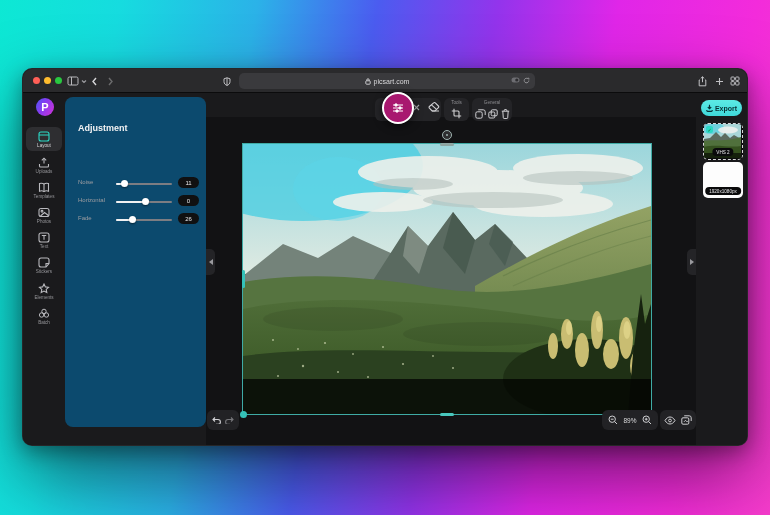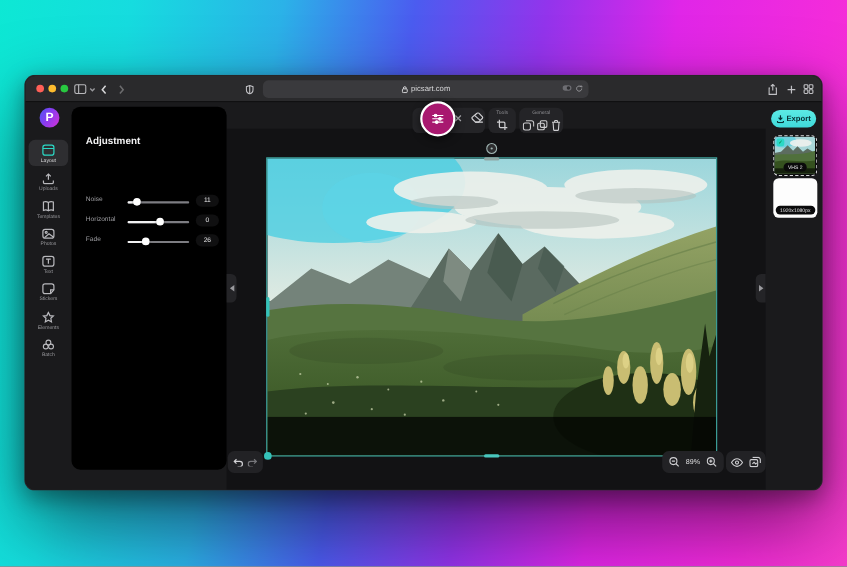--- a/index.html
+++ b/index.html
@@ -36,21 +36,21 @@
     position:absolute; left:13px; top:5px; width:18px; height:18px; border-radius:50%;
     background:linear-gradient(120deg,#4e54f5 0%,#8a3bf0 45%,#d432d4 100%);
     color:#fff; font-size:11px; font-weight:bold; display:flex; align-items:center; justify-content:center;
   }
   .nav-item { position:absolute; left:3px; width:36px; height:24px; border-radius:6px; display:flex; flex-direction:column; align-items:center; justify-content:center; gap:1px; color:#cfcfd2; }
   .nav-item.active { background:#2e2e31; }
   .nav-item .nlabel { font-size:4.6px; color:#96969a; }
   .nav-item.active .nlabel { color:#d8d8da; }
   .nav-item svg { display:block; }
   
-  .panel { position:absolute; left:42px; top:28px; width:141px; height:330px; background:#000000; border-radius:8px; }
+  .panel { position:absolute; left:42px; top:28px; width:141px; height:330px; background:#0c4a6e; border-radius:8px; }
   .panel-title { position:absolute; left:13px; top:26px; color:#f2f2f3; font-size:9px; font-weight:bold; }
   .slider-row { position:absolute; left:0; width:141px; height:14px; }
   .slider-row .slabel { position:absolute; left:13px; top:3px; font-size:6px; color:#9d9da1; }
   .track { position:absolute; left:51px; top:6.5px; width:56px; height:2px; background:#7d7d82; border-radius:2px; }
   .fill { position:absolute; left:0; top:0; height:2px; background:#f1f1f2; border-radius:2px; }
   .thumb { position:absolute; right:-3.5px; top:-2.5px; width:7px; height:7px; border-radius:50%; background:#fff; box-shadow:0 1px 2px rgba(0,0,0,.5); }
   .vpill { position:absolute; left:113px; top:1px; width:21px; height:11px; background:#101011; border-radius:5.5px; color:#e8e8ea; font-size:6px; display:flex; align-items:center; justify-content:center; }
   
   .tool-group { position:absolute; top:29px; height:23px; background:#242427; border-radius:6px; }
   .tg-label { position:absolute; top:2px; width:100%; text-align:center; font-size:4.6px; color:#8d8d91; }

